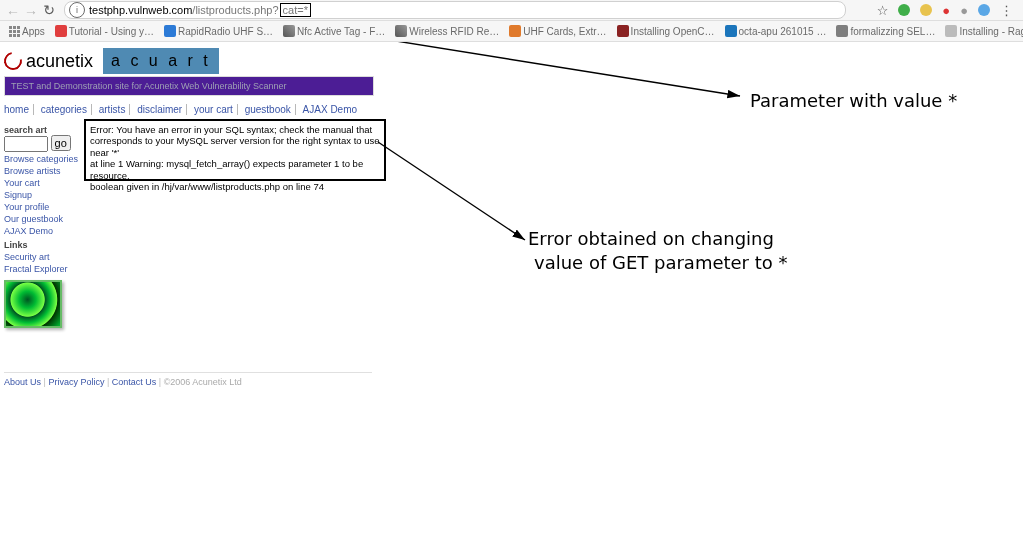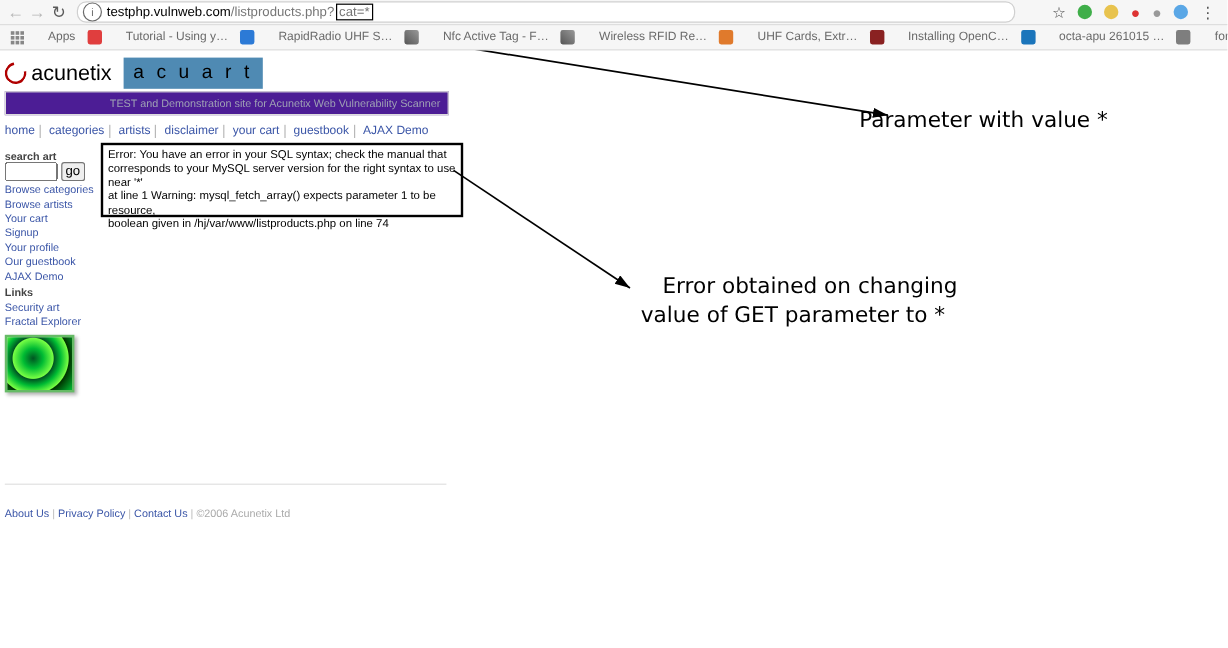--- a/index.html
+++ b/index.html
@@ -12,50 +12,50 @@
   .url-text{white-space:nowrap}
   .url-text .faded{color:#777}
   .url-param{border:1px solid #000;padding:0 2px;margin-left:1px}
   .chrome-right{margin-left:auto;display:flex;align-items:center;gap:10px;padding-right:6px}
   .chrome-right span{font-size:13px;color:#555}
   .star{color:#555;font-size:13px}
   .dot{width:12px;height:12px;border-radius:50%}.dot.blue{background:#5aa7e6}
   .kebab{color:#666;font-size:14px}
   
   .bkbar{height:20px;background:#f6f6f6;border-bottom:1px solid #dedede;display:flex;align-items:center;font-size:10px;color:#6a6a6a;gap:6px;padding:0 6px;overflow:hidden;white-space:nowrap}
-  .bkbar .itm{display:flex;gap:20px;padding:0 2px}
+  .bkbar .itm{display:flex;align-items:center;gap:2px;padding:0 2px}
   .bkbar .itm .fav{width:12px;height:12px;border-radius:2px}
   .f1{background:#e03e3e}.f2{background:#2c7ad6}.f3{background:linear-gradient(45deg,#555,#999)}.f4{background:#e07a2c}.f5{background:#8a2222}.f6{background:#1b75bb}.f7{background:#7e7e7e}.f8{background:#bbb}
   .apps-sq{display:flex;flex-wrap:wrap;width:12px;height:12px}
   .apps-sq i{width:3px;height:3px;margin:0.5px;background:#888}
   
   .page{display:flex;position:relative;height:calc(540px - 40px)}
   .body-wrap{padding:2px 4px}
-  .logo-row{padding:4px 0 2px;text-align:right;}
+  .logo-row{padding:4px 0 2px;}
   .logo{display:flex;align-items:center;gap:4px;margin-bottom:2px}
   .ac-mark{width:14px;height:14px;border:2px solid #b00000;border-radius:50%;border-top-color:transparent;transform:rotate(35deg)}
   .acu-tx{font-size:18px;color:#000;font-weight:400;letter-spacing:0}
   .acuart{background:#4f8ab3;color:#000000;padding:4px 8px;font-size:16px;letter-spacing:3px;margin-left:6px}
   .sitedesc{border:1px solid #dcdcdc;background:#4c1d95;color:#9ea0b4;font-size:9px;padding:4px 6px;width:356px}
   .topnav{margin-top:4px;font-size:10px;color:#3a55a7;padding:2px 0}
   .topnav span{padding:0 4px;border-right:1px solid #b8b8b8;cursor:pointer}
   .topnav span:first-child{padding-left:0}
   .topnav span:last-child{border-right:none}
   .below{display:flex;margin-top:4px}
   .side{width:76px;font-size:9px}
   .side .hd{font-weight:700;color:#444;margin-top:4px}
   .side input[type=text]{width:36px;font-size:9px}
   .side .go{font-size:11px;padding:0 2px}
   .side a{display:block;color:#3a55a7;text-decoration:none;margin:2px 0;cursor:pointer}
   .fractal{width:54px;height:44px;border:2px solid #6b6;background:
     radial-gradient(circle at 40% 40%,#052, #0b3 20%, #7f4 40%, #052 42%, #0b3 55%, #7f4 70%, #030 72%, #0b3 100%);
     margin-top:6px;box-shadow:2px 2px 3px rgba(0,0,0,.3)}
   .err-box{border:2px solid #000;padding:3px 4px;width:290px;font-size:9.5px;line-height:1.2;margin-top:-2px;height:52px}
   .err-box .ln{display:block}
-  .footer{margin-top:76px;border-top:1px solid #e0e0e0;padding-top:19px;font-size:9px;color:#3a55a7}
+  .footer{margin-top:44px;border-top:1px solid #e0e0e0;padding-top:4px;font-size:9px;color:#3a55a7}
   .footer .c{color:#aaa}
   .footer span.sep{color:#bbb}
   .sidebody{width:370px}
   
   .anno-label{position:absolute;font-family:"DejaVu Sans",Arial,sans-serif;font-size:18px;color:#000;white-space:nowrap}
   svg.anno{position:absolute;left:0;top:0;pointer-events:none}
 </style>
 </head>
 <body>
 
@@ -200,16 +200,16 @@
     <defs>
       <marker id="arr" markerWidth="10" markerHeight="10" refX="9" refY="3" orient="auto">
         <path d="M0,0 L0,6 L9,3 z" fill="#000"></path>
       </marker>
     </defs>
 
     <line x1="227" y1="-28" x2="740" y2="54" stroke="#000" stroke-width="1.4" marker-end="url(#arr)"></line>
 
     <line x1="378" y1="100" x2="525" y2="198" stroke="#000" stroke-width="1.4" marker-end="url(#arr)"></line>
   </svg>
-  <div class="anno-label" style="left:716px;top:48px">Parameter with value *</div>
-  <div class="anno-label" style="left:552px;top:186px">Error obtained on changing</div>
+  <div class="anno-label" style="left:750px;top:48px">Parameter with value *</div>
+  <div class="anno-label" style="left:528px;top:186px">Error obtained on changing</div>
   <div class="anno-label" style="left:534px;top:210px">value of GET parameter to *</div>
 </div>
 
 </body></html>

